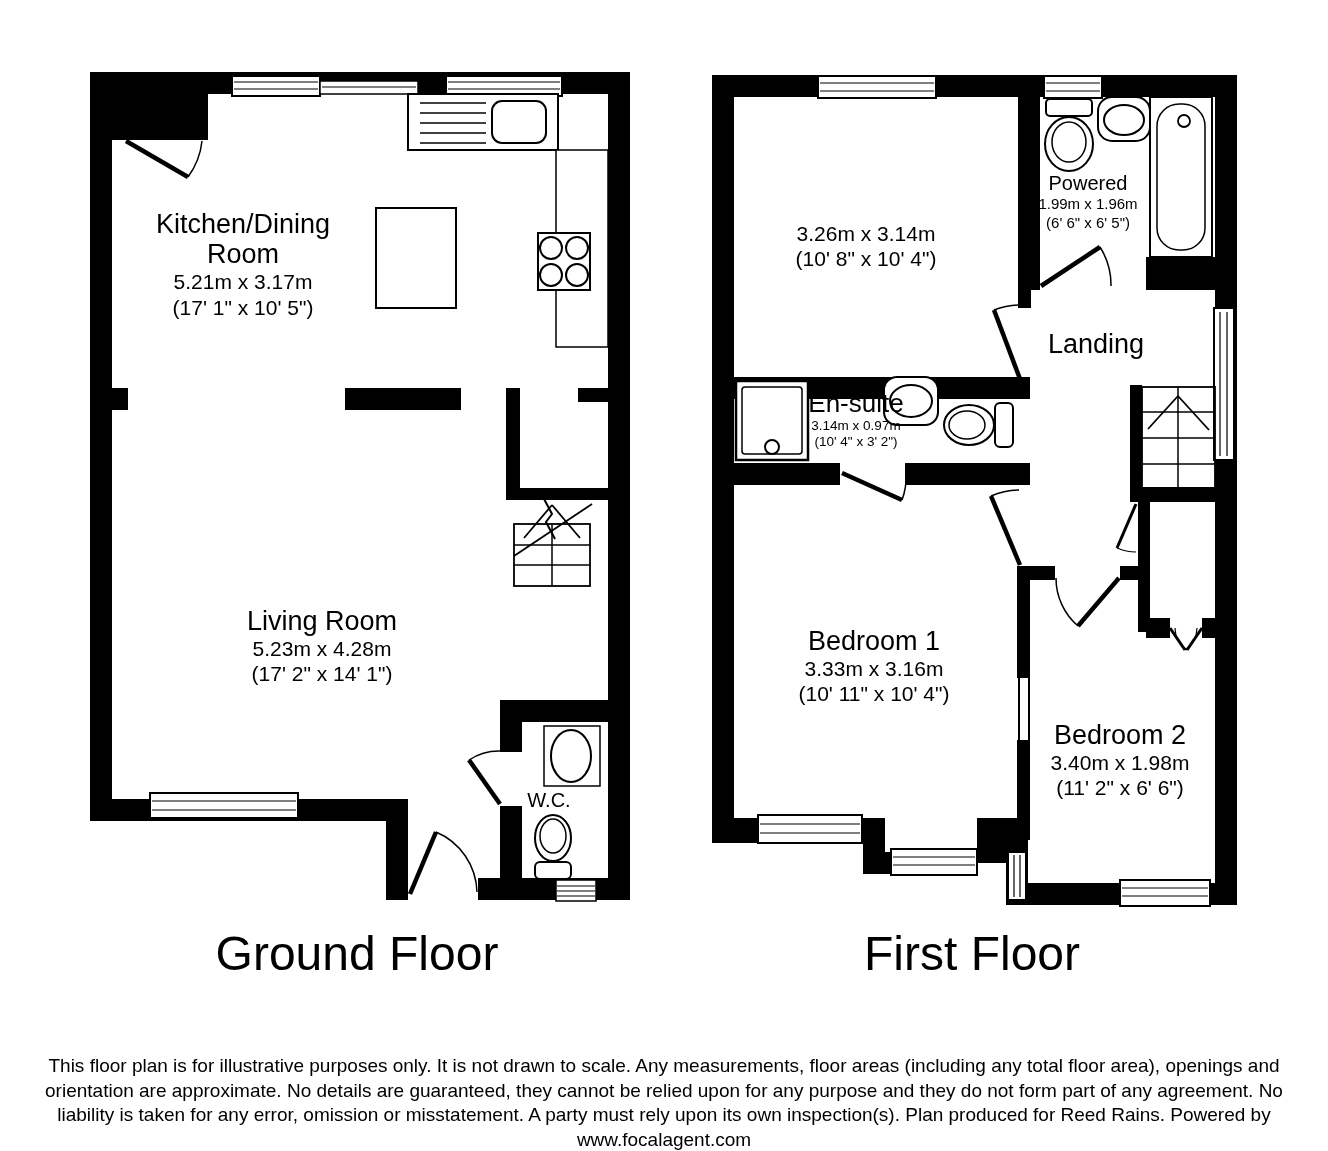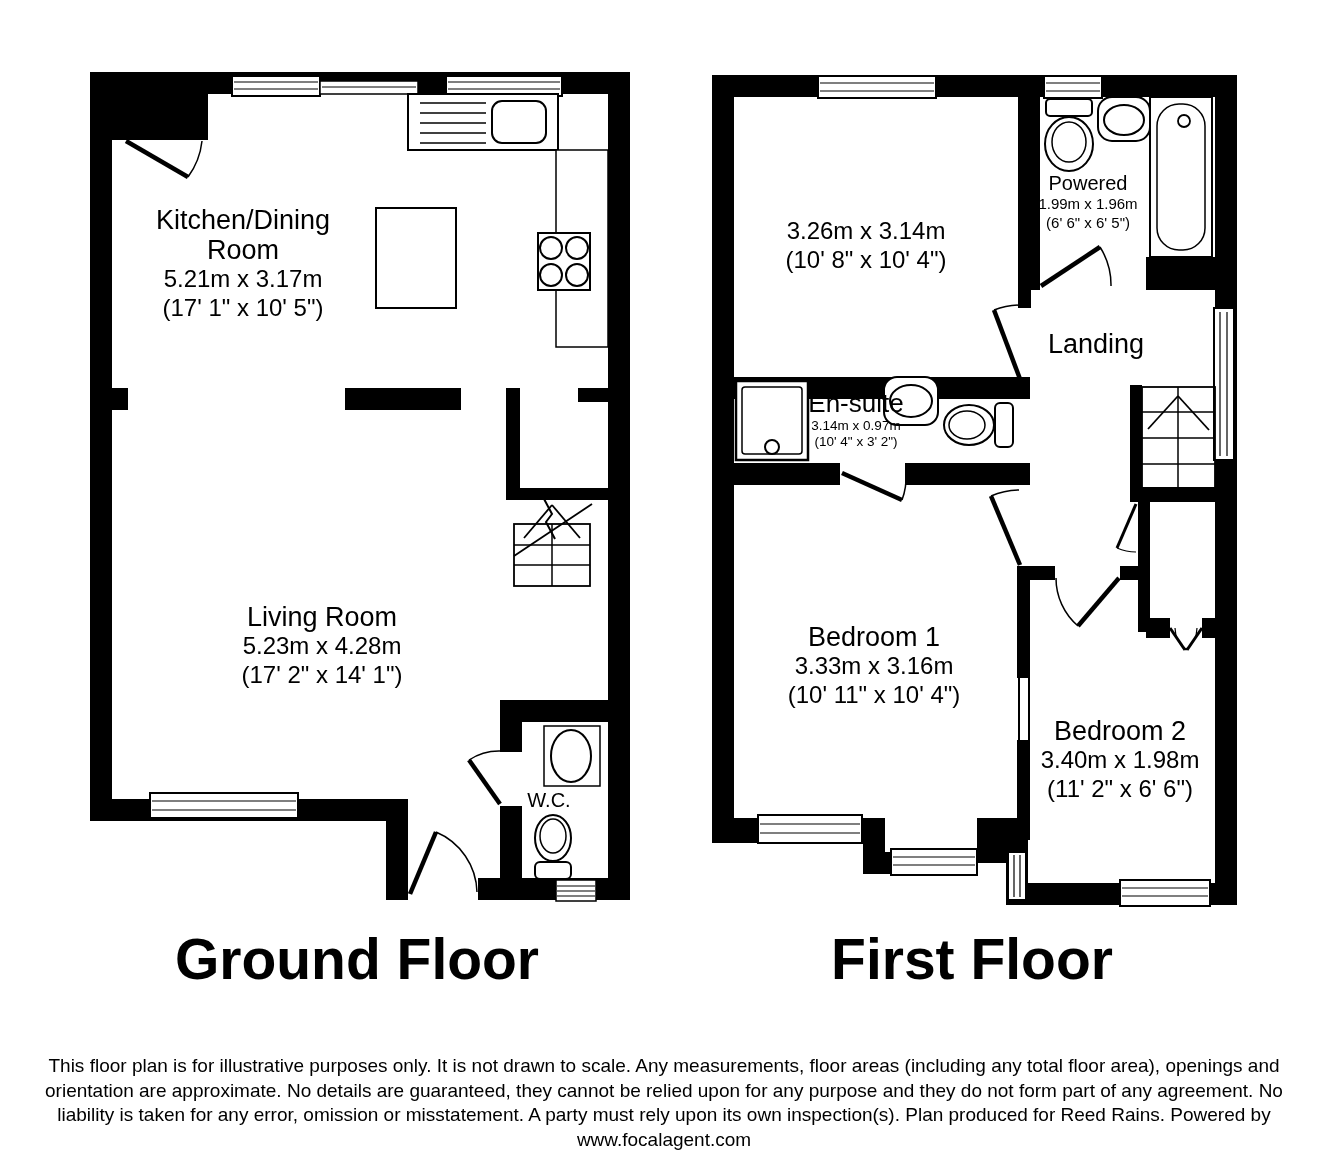--- a/index.html
+++ b/index.html
@@ -1,27 +1,27 @@
 <!DOCTYPE html>
 <html><head>
 <meta charset="utf-8">
 <style>
   html,body{margin:0;padding:0;background:#fff;}
   .canvas{position:relative;width:1328px;height:1151px;background:#ffffff;
           font-family:"Liberation Sans",sans-serif;color:#000;overflow:hidden;}
   .plan-svg{position:absolute;left:0;top:0;}
   .room-label{position:absolute;transform:translate(-50%,-50%);text-align:center;white-space:normal;}
   .room-label .name1{font-size:27px;line-height:1.12;color:#000;}
-  .room-label .dim{font-size:24px;line-height:1.2;color:#000;}
+  .room-label .dim{font-size:21px;line-height:1.2;color:#000;}
   .label-sm .name1{font-size:20px;line-height:1.15;}
   .label-sm .dim{font-size:15px;line-height:1.25;}
   .label-xs .name1{font-size:26px;line-height:1.1;}
   .label-xs .dim{font-size:13.5px;line-height:1.25;}
   .label-landing .name1{font-size:27px;}
-  .floor-title{position:absolute;transform:translateX(-50%);font-weight:bold;font-size:57px;
+  .floor-title{position:absolute;transform:translateX(-50%);font-weight:normal;font-size:48px;
                letter-spacing:0;color:#000;white-space:nowrap;}
   .footer{position:absolute;left:50%;top:1054px;transform:translateX(-50%);width:1262px;
           text-align:center;font-size:19px;line-height:1.3;color:#000;}
   .footer .website{display:block;}
 </style>
 </head>
 <body>
 
 <div class="canvas">
 

